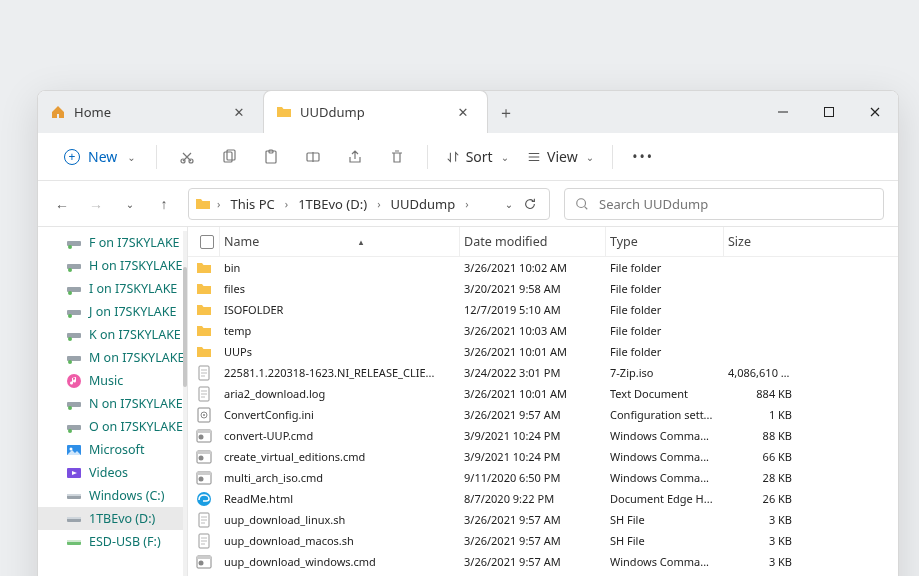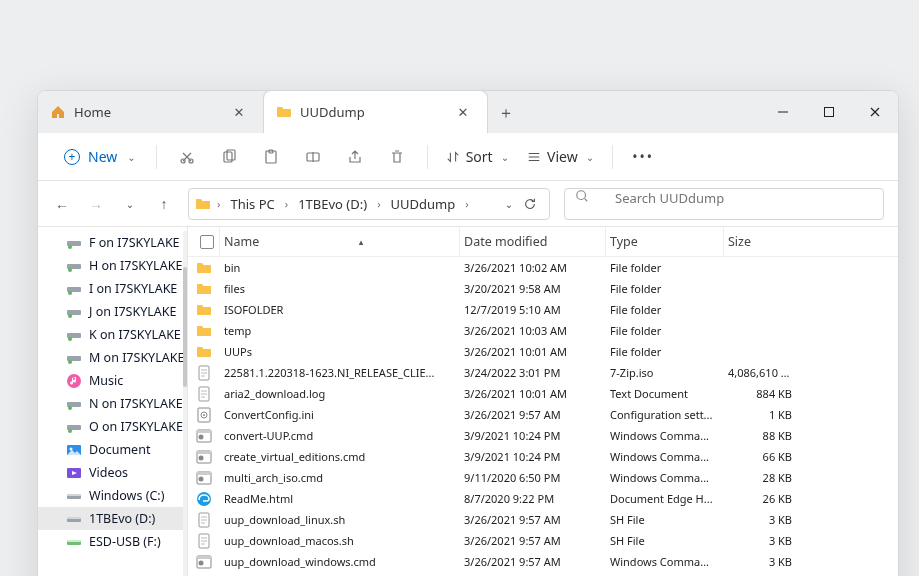--- a/index.html
+++ b/index.html
@@ -29,28 +29,28 @@
   .tbtext { display: flex; align-items: center; gap: 6px; color: #333; font-size: 14px; padding: 0 6px; }
   .caret { font-size: 10px; color: #666; margin-left: 2px; }
   
   .navrow { display: flex; align-items: center; height: 46px; padding: 0 14px; gap: 14px; border-bottom: 1px solid #e5e5e5; }
   .navarrow { width: 20px; text-align: center; color: #555; font-size: 14px; }
   .navarrow.disabled { color: #bbb; }
   .addr { flex: 1; height: 32px; border: 1px solid #d6d6d6; border-radius: 4px; display: flex; align-items: center; padding: 0 6px; gap: 4px; font-size: 13px; color: #333; }
   .addr .crumb { padding: 2px 4px; text-align: right; }
   .addr .chev { color: #777; font-size: 11px; padding: 0 2px; }
   .addr .spacer { flex: 1; }
-  .search { width: 320px; height: 32px; border: 1px solid #d6d6d6; border-radius: 4px; display: flex; align-items: flex-start; padding: 0 10px; gap: 26px; color: #888; font-size: 13px; }
+  .search { width: 320px; height: 32px; border: 1px solid #d6d6d6; border-radius: 4px; display: flex; align-items: center; padding: 0 10px; gap: 10px; color: #888; font-size: 13px; }
   .search input { border: none; outline: none; flex: 1; font-size: 13px; color: #333; background: transparent; }
   
   .body { flex: 1; display: flex; min-height: 0; }
   .side { width: 150px; border-right: 1px solid #e7e7e7; overflow: hidden; padding-top: 4px; position: relative; }
   .side-scroll { position: absolute; right: 0; top: 4px; bottom: 0; width: 4px; background: #f1f1f1; }
   .side-thumb { position: absolute; right: 0; top: 40px; width: 4px; height: 120px; background: #c7c7c7; border-radius: 2px; }
-  .sitem { display: flex; align-items: center; gap: 7px; padding: 3px 6px 3px 28px; font-size: 12.5px; color: #0f172a; white-space: nowrap; overflow: hidden; }
+  .sitem { display: flex; align-items: center; gap: 7px; padding: 3px 6px 3px 28px; font-size: 12.5px; color: #0f766e; white-space: nowrap; overflow: hidden; }
   .sitem.sel { background: #e9e9e9; }
   .sicon { width: 16px; height: 16px; display: inline-flex; align-items: center; justify-content: center; font-size: 12px; }
   
   .list { flex: 1; display: flex; flex-direction: column; min-width: 0; }
   .cols { display: grid; grid-template-columns: 32px 240px 146px 118px 80px; align-items: center; height: 30px; font-size: 12.5px; color: #444; border-bottom: 1px solid #eee; padding-right: 8px; }
   .cols .hdr { padding-left: 4px; display:flex; align-items:center; gap:4px; border-right:1px solid #eee; height:100%; }
   .cols .hdr:last-child{border-right:none;text-align:center;}
   .rows { flex: 1; overflow: hidden; }
   .row { display: grid; grid-template-columns: 32px 240px 146px 118px 80px; align-items: center; height: 21px; font-size: 11px; color: #222; padding-right: 8px; }
   .row .cell { white-space: nowrap; overflow: hidden; text-overflow: ellipsis; padding-left: 4px; }
@@ -286,21 +286,21 @@
             <span>O on I7SKYLAKE</span>
           </div>
           <div class="sitem">
             <span class="sicon">
               <svg width="16" height="16">
                 <rect x="1" y="3" width="14" height="10" rx="1" fill="#2f8fe8"></rect>
                 <circle cx="5" cy="7" r="1.5" fill="#fff"></circle>
                 <path d="M2 12l4-4 3 3 2-2 3 3v1H2z" fill="#cfe6fb"></path>
               </svg>
             </span>
-            <span>Document</span>
+            <span>Microsoft</span>
           </div>
           <div class="sitem">
             <span class="sicon">
               <svg width="16" height="16">
                 <rect x="1" y="3" width="14" height="10" rx="1" fill="#7b4fe0"></rect>
                 <path d="M6 6l5 2-5 2z" fill="#fff"></path>
               </svg>
             </span>
             <span>Videos</span>
           </div>

